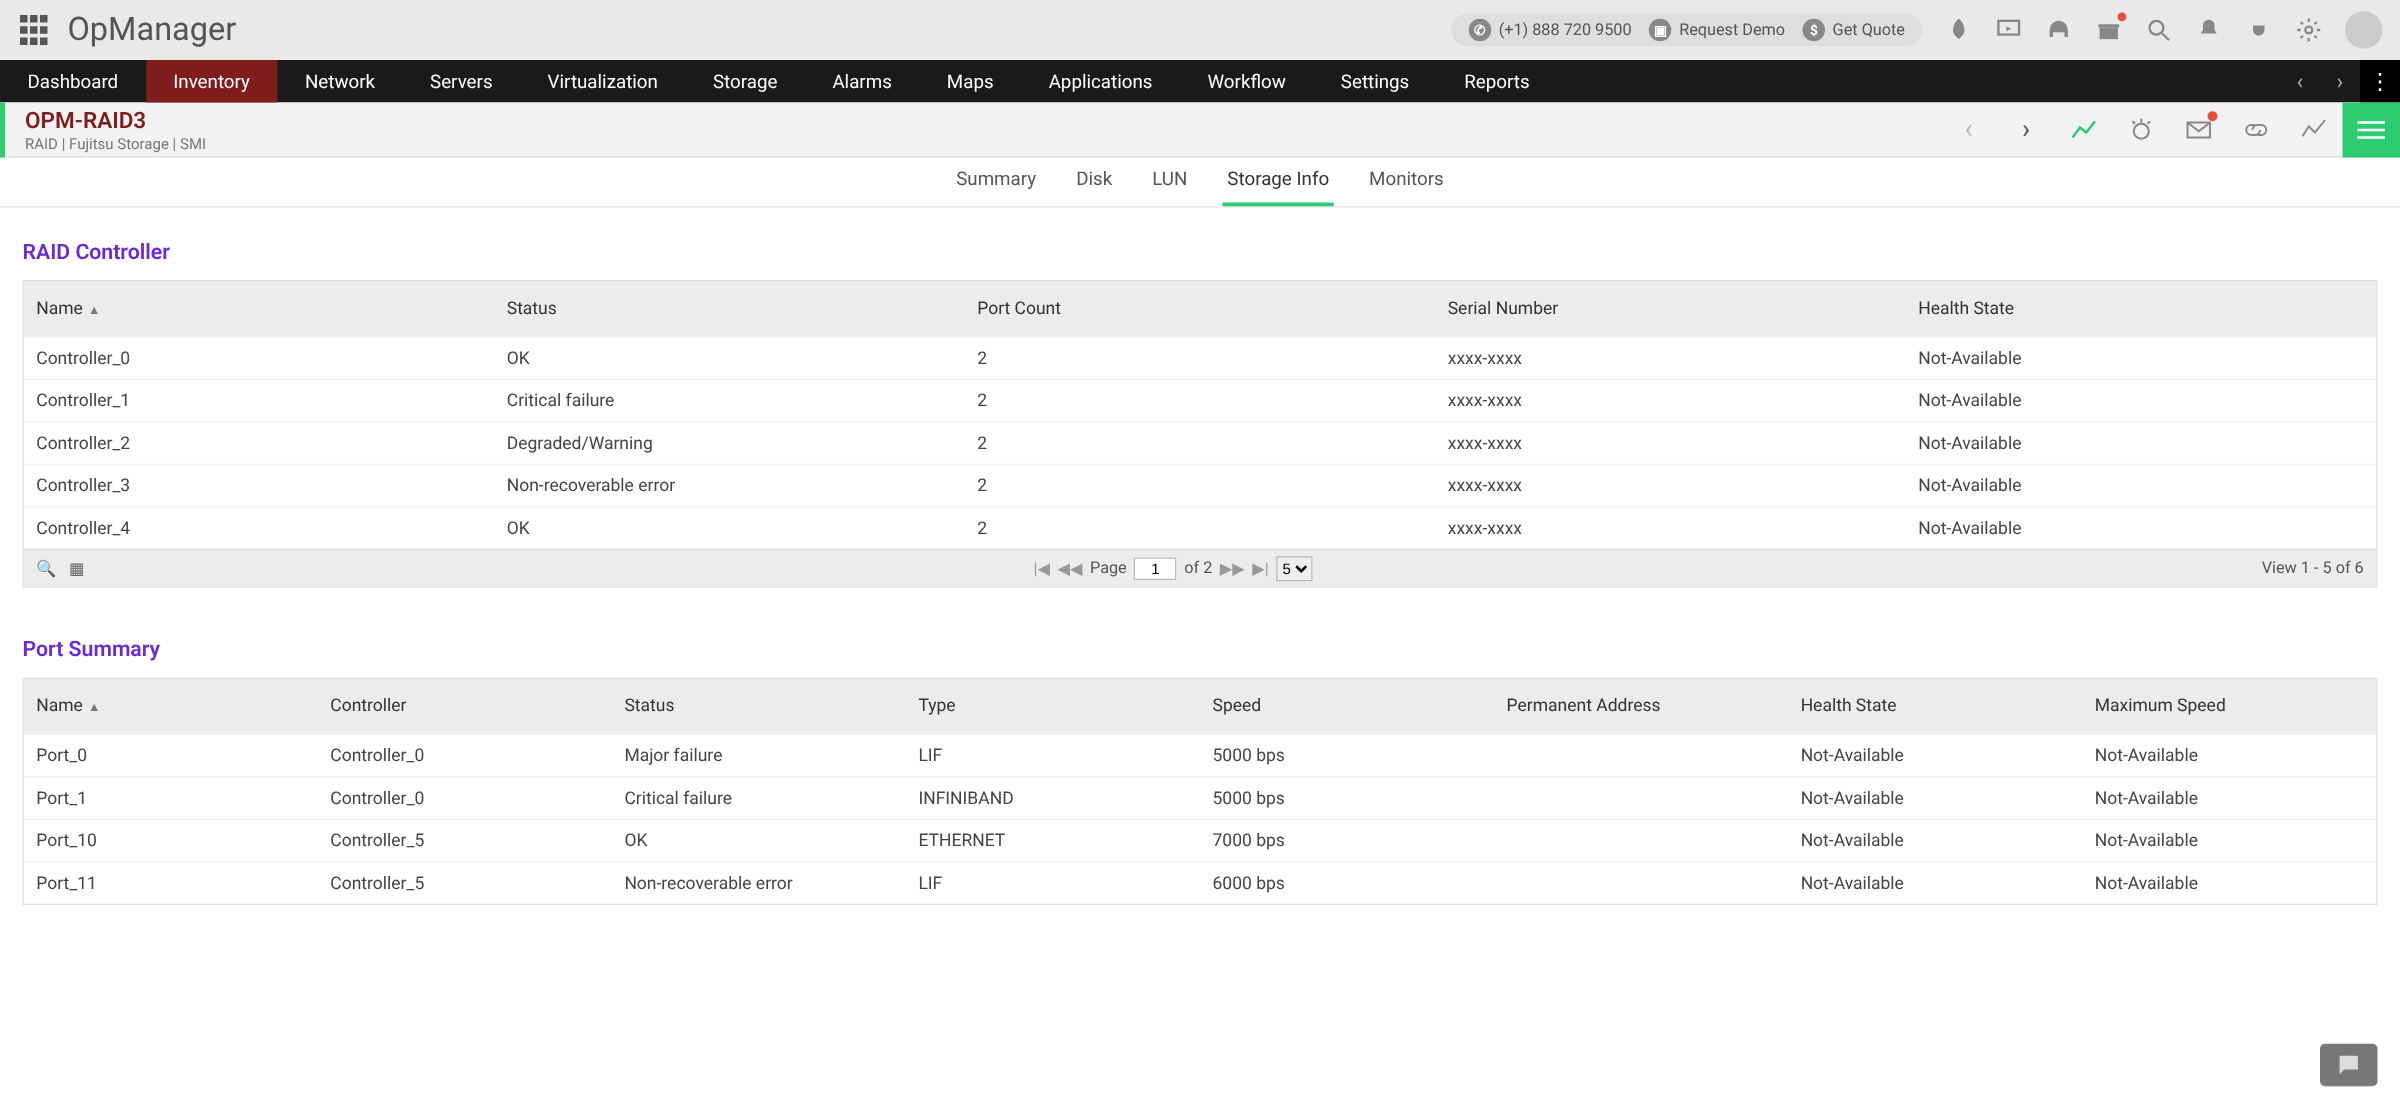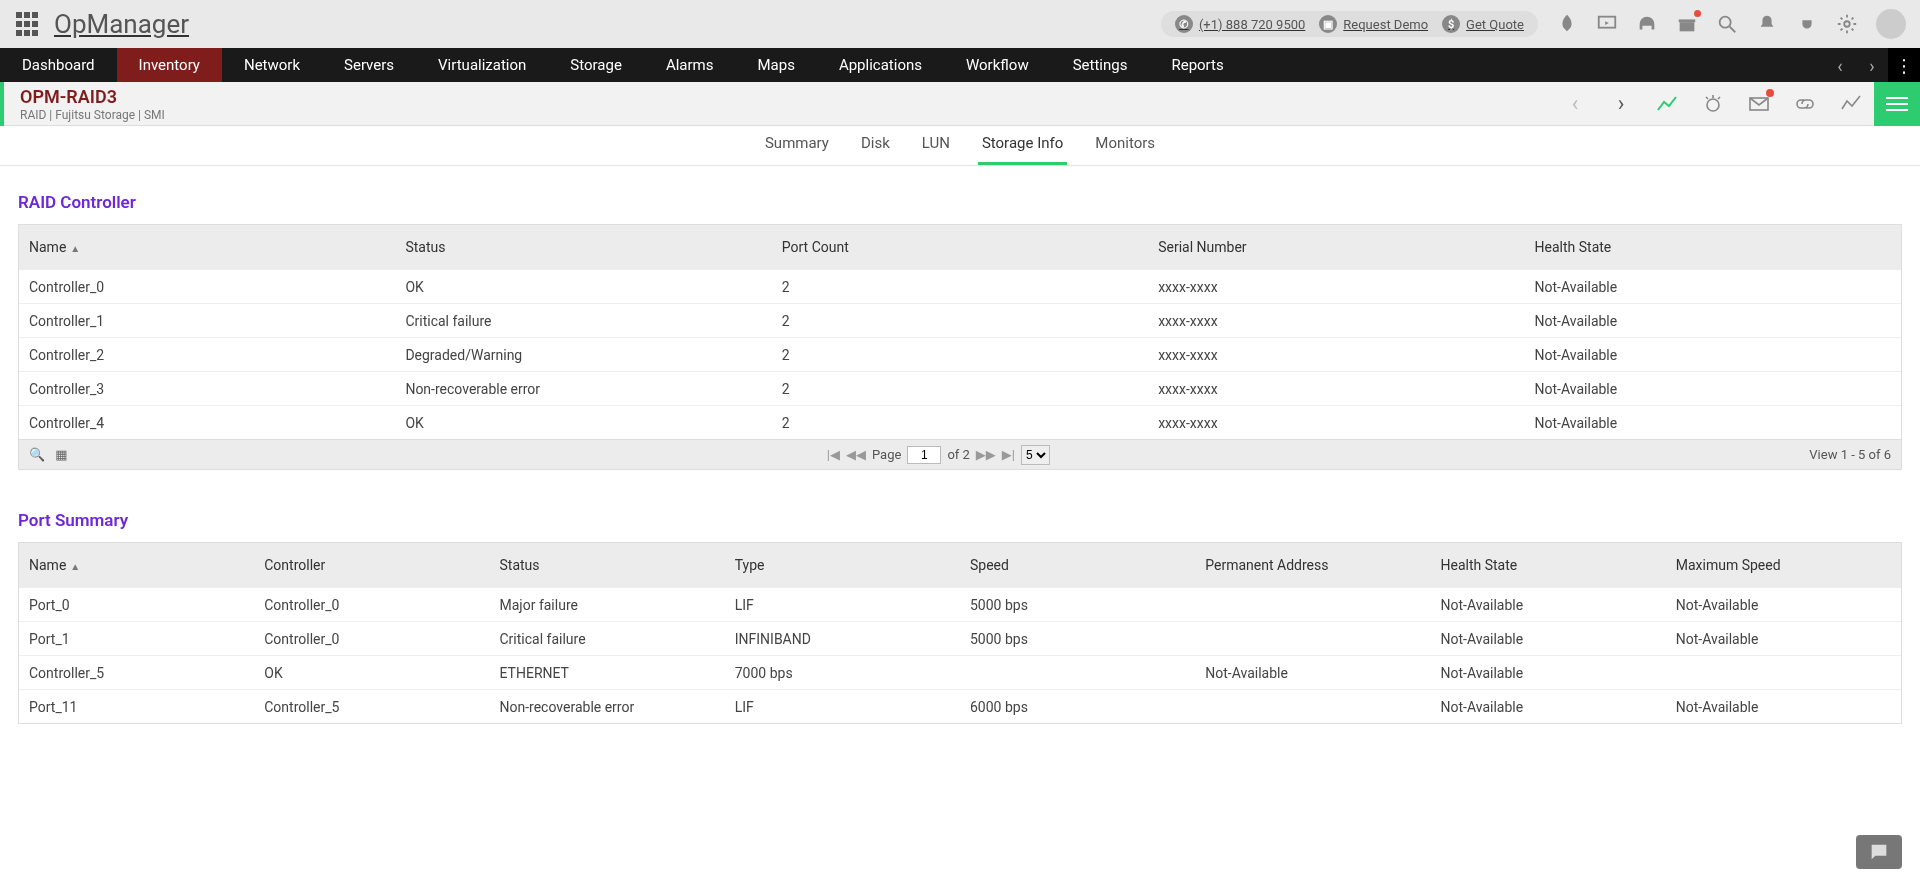--- a/index.html
+++ b/index.html
@@ -1,17 +1,17 @@
 <!DOCTYPE html>
 <html><head>
 <meta charset="utf-8">
 <style>
   * { box-sizing: border-box; margin: 0; padding: 0; }
   body { font-family: -apple-system, BlinkMacSystemFont, "Segoe UI", Roboto, Arial, sans-serif; font-size: 14px; color: #333; background: #fff; }
-  .topbar { display: flex; align-items: center; height: 48px; padding: 0 14px; background: #e9e9e9; text-decoration: underline; }
+  .topbar { display: flex; align-items: center; height: 48px; padding: 0 14px; background: #e9e9e9; }
   .app-grid-icon { width: 26px; height: 26px; display:flex; flex-wrap:wrap; gap:2px; align-items:center; justify-content:center; margin-right:14px; cursor:pointer;}
   .app-grid-icon span{width:6px;height:6px;background:#555;display:block;}
   .brand { font-size: 26px; color: #555; font-weight: 400;}
   .topbar-spacer { flex: 1; }
   .top-contact { display:flex; align-items:center; background:#dedede; border-radius:16px; padding:4px 14px; gap:14px; font-size:13px; color:#555;}
   .top-contact .citem{display:flex;align-items:center;gap:6px;cursor:pointer;}
   .circle-icon{width:18px;height:18px;border-radius:50%;background:#888;display:flex;align-items:center;justify-content:center;color:#fff;font-size:11px;font-weight:bold;}
   .top-icons{display:flex;align-items:center;gap:18px;margin-left:18px;}
   .top-icons .ticon{width:22px;height:22px;color:#888;cursor:pointer;display:flex;align-items:center;justify-content:center;position:relative;}
   .top-icons .ticon svg{width:22px;height:22px;fill:#888;}
@@ -323,20 +323,21 @@
             <div class="col c1">Port_1</div>
             <div class="col c2">Controller_0</div>
             <div class="col c3">Critical failure</div>
             <div class="col c4">INFINIBAND</div>
             <div class="col c5">5000 bps</div>
             <div class="col c6"></div>
             <div class="col c7">Not-Available</div>
             <div class="col c8">Not-Available</div>
           </div>
           <div class="grid-row">
+            <div class="col c1">Port_10</div>
             <div class="col c2">Controller_5</div>
             <div class="col c3">OK</div>
             <div class="col c4">ETHERNET</div>
             <div class="col c5">7000 bps</div>
             <div class="col c6"></div>
             <div class="col c7">Not-Available</div>
             <div class="col c8">Not-Available</div>
           </div>
           <div class="grid-row">
             <div class="col c1">Port_11</div>

